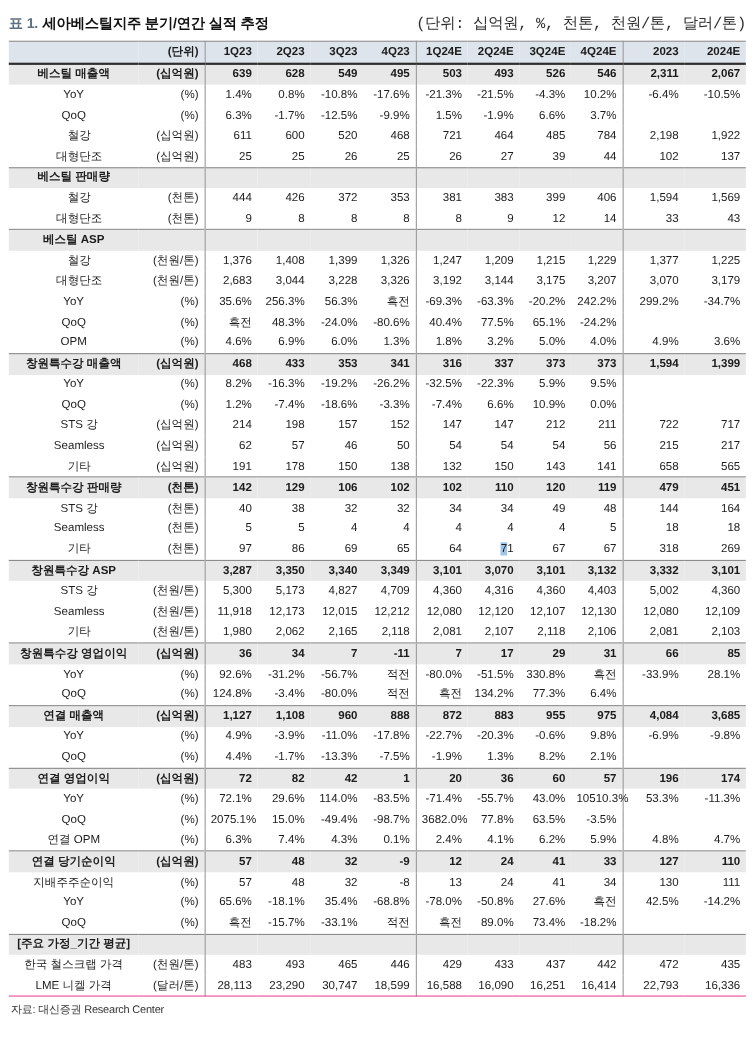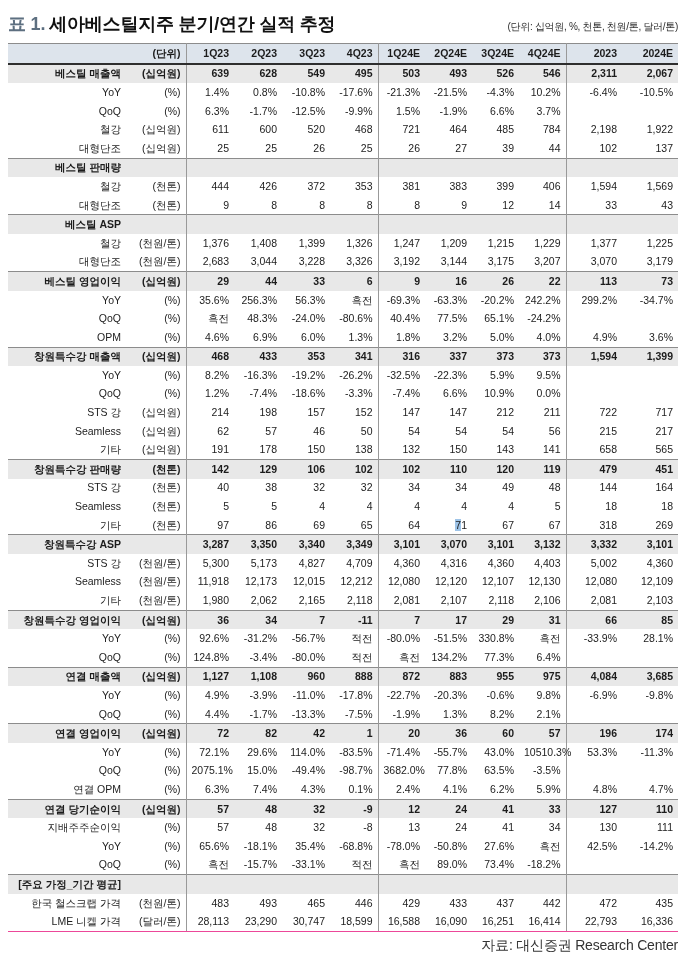--- a/index.html
+++ b/index.html
@@ -13,46 +13,46 @@
     --line-v:#999;
   }
   *{box-sizing:border-box;}
   html,body{margin:0;padding:0;}
   body{
     width:686px;height:960px;background:#ffffff;overflow:hidden;
     font-family:"Liberation Sans", sans-serif;color:var(--ink);
   }
   .page{padding:10px 8px 0 8px;}
   .title-bar{display:flex;align-items:baseline;justify-content:space-between;margin:2px 0 7px 0;}
-  .title-left{font-size:18px;font-weight:bold;letter-spacing:-0.2px;}
+  .title-left{font-size:13px;font-weight:bold;letter-spacing:-0.2px;}
   .title-prefix{color:var(--title-accent);margin-right:4px;}
   .title-text{color:#111;}
-  .units-note{font-size:10px;color:#2e2e2e;letter-spacing:-0.3px;}
+  .units-note{font-size:14px;color:#2e2e2e;letter-spacing:-0.3px;font-family:Liberation Mono, monospace;}
   table.report{
     width:670px;border-collapse:collapse;table-layout:fixed;
   }
   table.report td{
     font-size:10.5px;line-height:13px;padding:2.8px 5px;
     white-space:nowrap;overflow:visible;
   }
   thead td{
     background:var(--header-bg);
     border-top:1px solid var(--line-mid);
     border-bottom:2px solid var(--line-dark);
     font-weight:bold;text-align:right;
   }
-  td.lbl{text-align:right;padding-left:6px;margin-left:21px;}
+  td.lbl{text-align:center;padding-left:6px;margin-left:21px;}
   td.lbl.ind{padding-left:15px;}
   td.unit{text-align:right;border-right:1px solid var(--line-v);margin-top:32px;}
   td.num{text-align:right;}
   td.sep{border-right:1px solid var(--line-v);}
   tr.section td{background:var(--section-bg);font-weight:bold;border-top:1px solid var(--line-mid);}
   tbody tr:last-child td{border-bottom:1px solid #ec4899;}
   .sel{background:var(--sel-bg);}
-  .source{font-size:14px;color:#333;margin:5px 0 0 16px;letter-spacing:-0.2px;text-align:right;}
+  .source{font-size:10px;color:#333;margin:5px 0 0 2px;letter-spacing:-0.2px;}
 </style>
 </head>
 <body>
 
 <div class="page">
   <div class="title-bar">
     <div class="title-left">
       <span class="title-prefix">표 1.</span><span class="title-text">세아베스틸지주 분기/연간 실적 추정</span>
     </div>
     <div class="units-note">(단위: 십억원, %, 천톤, 천원/톤, 달러/톤)</div>
@@ -237,34 +237,20 @@
           <td class="num">3,044</td>
           <td class="num">3,228</td>
           <td class="num sep">3,326</td>
           <td class="num">3,192</td>
           <td class="num">3,144</td>
           <td class="num">3,175</td>
           <td class="num sep">3,207</td>
           <td class="num">3,070</td>
           <td class="num">3,179</td>
         </tr>
-        <tr class="section">
-          <td class="lbl">베스틸 영업이익</td>
-          <td class="unit">(십억원)</td>
-          <td class="num">29</td>
-          <td class="num">44</td>
-          <td class="num">33</td>
-          <td class="num sep">6</td>
-          <td class="num">9</td>
-          <td class="num">16</td>
-          <td class="num">26</td>
-          <td class="num sep">22</td>
-          <td class="num">113</td>
-          <td class="num">73</td>
-        </tr>
         <tr>
           <td class="lbl">YoY</td>
           <td class="unit">(%)</td>
           <td class="num">35.6%</td>
           <td class="num">256.3%</td>
           <td class="num">56.3%</td>
           <td class="num sep">흑전</td>
           <td class="num">-69.3%</td>
           <td class="num">-63.3%</td>
           <td class="num">-20.2%</td>

